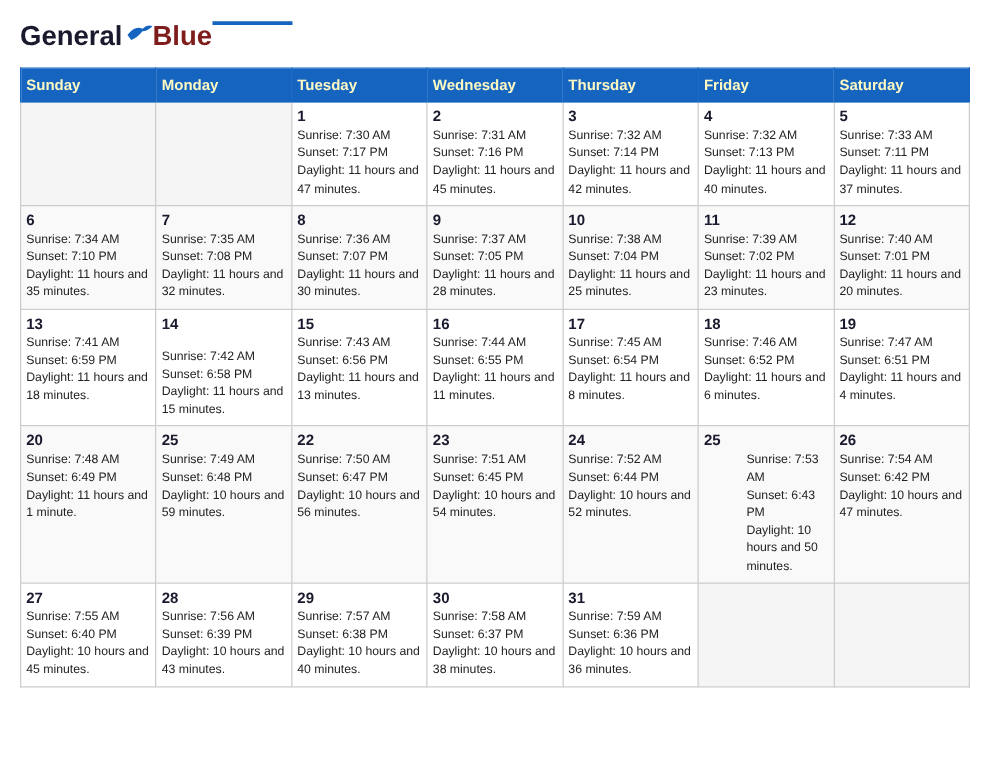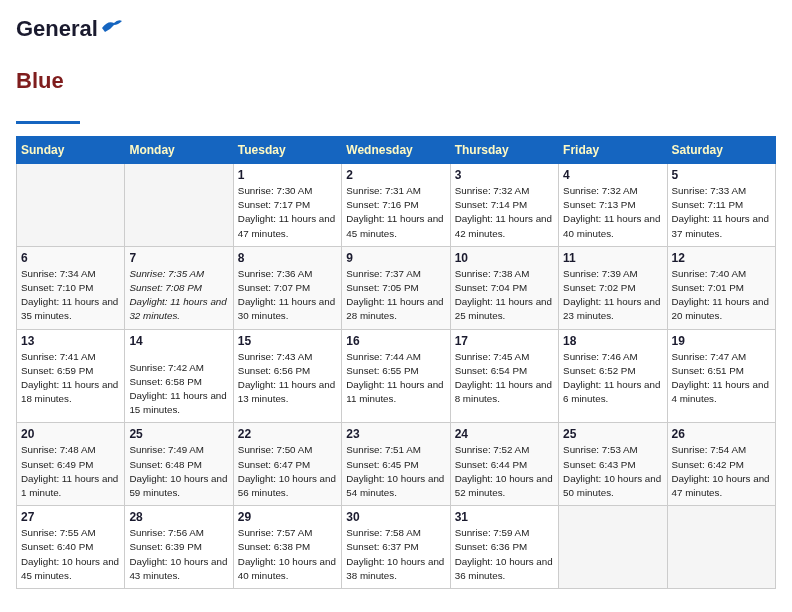--- a/index.html
+++ b/index.html
@@ -11,23 +11,22 @@
       padding: 16px;
     }
     .header {
       display: flex;
       align-items: flex-start;
       justify-content: space-between;
       margin-bottom: 12px;
     }
     .logo {
       display: flex;
-      flex-direction: column;
+      flex-direction: row;
       align-items: flex-start;
-      gap: 26px;
     }
     .title-block {
       text-align: right;
     }
     .month-title {
       font-size: 38px;
       font-weight: bold;
       color: #1a1a2e;
       line-height: 1.1;
     }
@@ -147,21 +146,21 @@
       </tr>
       <tr>
         <td>
           <div class="day-num">6</div>
           <div class="day-detail" style="white-space: pre-line;">Sunrise: 7:34 AM
 Sunset: 7:10 PM
 Daylight: 11 hours and 35 minutes.</div>
         </td>
         <td>
           <div class="day-num">7</div>
-          <div class="day-detail" style="white-space: pre-line; font-style: italic;">Sunrise: 7:35 AM
+          <div class="day-detail" style="white-space: pre-line;">Sunrise: 7:35 AM
 Sunset: 7:08 PM
 Daylight: 11 hours and 32 minutes.</div>
         </td>
         <td>
           <div class="day-num">8</div>
           <div class="day-detail" style="white-space: pre-line;">Sunrise: 7:36 AM
 Sunset: 7:07 PM
 Daylight: 11 hours and 30 minutes.</div>
         </td>
         <td>
@@ -259,21 +258,21 @@
 Daylight: 10 hours and 54 minutes.</div>
         </td>
         <td>
           <div class="day-num">24</div>
           <div class="day-detail" style="white-space: pre-line;">Sunrise: 7:52 AM
 Sunset: 6:44 PM
 Daylight: 10 hours and 52 minutes.</div>
         </td>
         <td>
           <div class="day-num">25</div>
-          <div class="day-detail" style="white-space: pre-line;">Sunrise: 7:53 AM
+          <div class="day-detail" style="white-space: pre-line; margin-left: 34px;">Sunrise: 7:53 AM
 Sunset: 6:43 PM
 Daylight: 10 hours and 50 minutes.</div>
         </td>
         <td>
           <div class="day-num">26</div>
           <div class="day-detail" style="white-space: pre-line;">Sunrise: 7:54 AM
 Sunset: 6:42 PM
 Daylight: 10 hours and 47 minutes.</div>
         </td>
       </tr>

